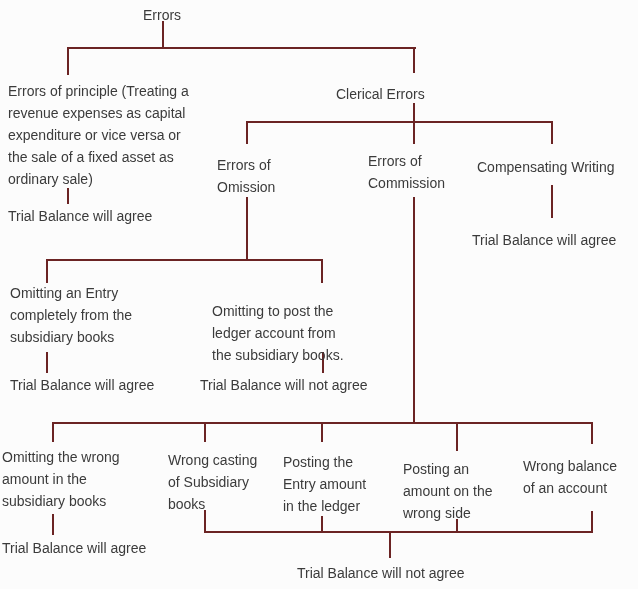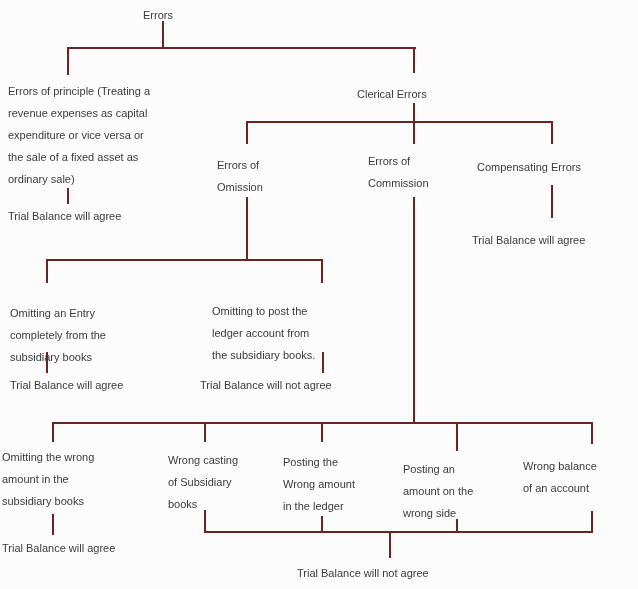--- a/index.html
+++ b/index.html
@@ -2,21 +2,21 @@
 <html><head>
 <meta charset="utf-8">
 <style>
   html,body { margin:0; padding:0; background:#ffffff; }
   .canvas {
     position:relative;
     width:638px;
     height:589px;
     background:#fcfcfc;
     font-family:"Liberation Sans", sans-serif;
-    font-size:11px;
+    font-size:14px;
     line-height:22px;
     color:#3b3b3b;
     overflow:hidden;
   }
   .ln { position:absolute; background:#6b2424; }
   .txt { position:absolute; white-space:pre-line; }
 </style>
 </head>
 <body>
 
@@ -63,43 +63,43 @@
   <div class="ln" style="left:591px;top:511px;width:2px;height:22px"></div>
   <div class="ln" style="left:389px;top:531px;width:2px;height:27px"></div>
 
   <div class="txt" style="left:143px;top:4px">Errors</div>
   <div class="txt" style="left:8px;top:80px;width:212px">Errors of principle (Treating a
 revenue expenses as capital
 expenditure or vice versa or
 the sale of a fixed asset as
 ordinary sale)</div>
   <div class="txt" style="left:8px;top:205px">Trial Balance will agree</div>
-  <div class="txt" style="left:357px;top:83px">Clerical Errors</div>
+  <div class="txt" style="left:336px;top:83px">Clerical Errors</div>
   <div class="txt" style="left:217px;top:154px">Errors of
 Omission</div>
   <div class="txt" style="left:368px;top:150px">Errors of
 Commission</div>
-  <div class="txt" style="left:477px;top:156px">Compensating Errors</div>
+  <div class="txt" style="left:477px;top:156px">Compensating Writing</div>
   <div class="txt" style="left:472px;top:229px">Trial Balance will agree</div>
-  <div class="txt" style="left:10px;top:302px">Omitting an Entry
+  <div class="txt" style="left:10px;top:282px">Omitting an Entry
 completely from the
 subsidiary books</div>
   <div class="txt" style="left:212px;top:300px">Omitting to post the
 ledger account from
 the subsidiary books.</div>
   <div class="txt" style="left:10px;top:374px">Trial Balance will agree</div>
   <div class="txt" style="left:200px;top:374px">Trial Balance will not agree</div>
   <div class="txt" style="left:2px;top:446px">Omitting the wrong
 amount in the
 subsidiary books</div>
   <div class="txt" style="left:168px;top:449px">Wrong casting
 of Subsidiary
 books</div>
   <div class="txt" style="left:283px;top:451px">Posting the
-Wrong amount
+Entry amount
 in the ledger</div>
   <div class="txt" style="left:523px;top:455px">Wrong balance
 of an account</div>
   <div class="txt" style="left:403px;top:458px">Posting an
 amount on the
 wrong side</div>
   <div class="txt" style="left:2px;top:537px">Trial Balance will agree</div>
   <div class="txt" style="left:297px;top:562px">Trial Balance will not agree</div>
 
 </div>

